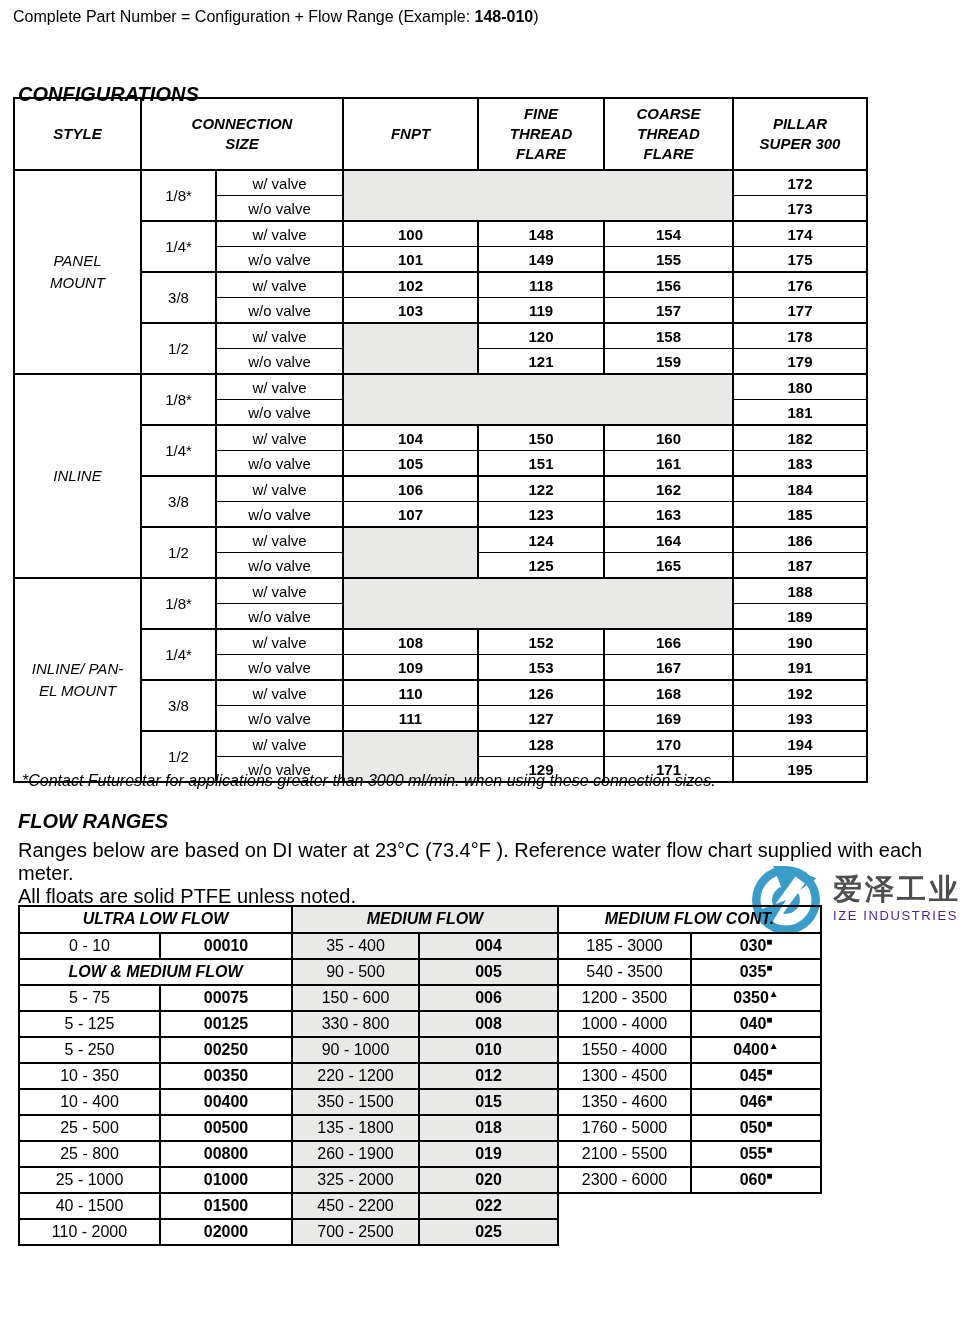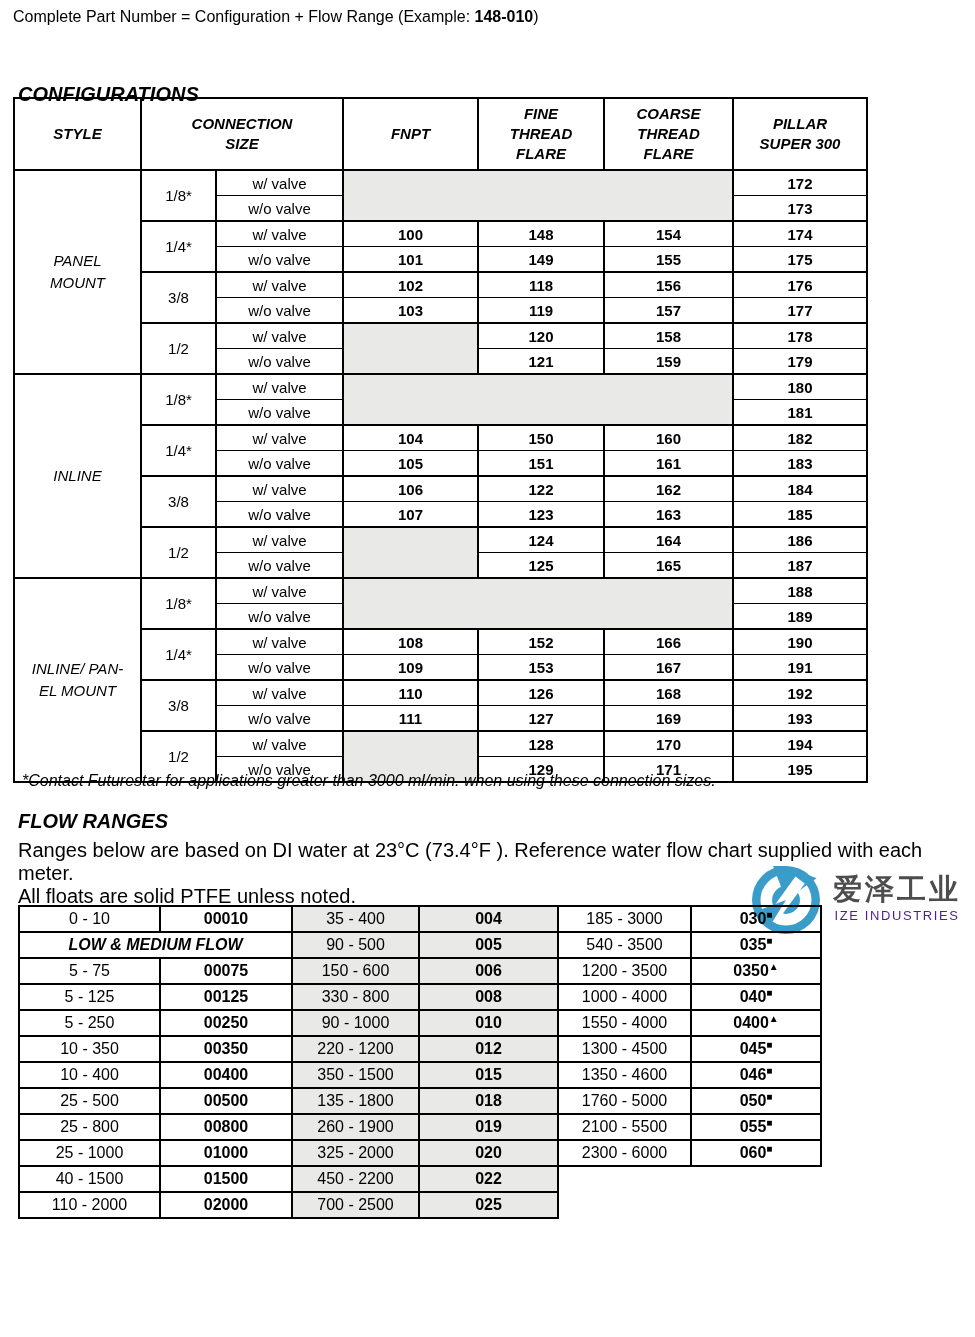--- a/index.html
+++ b/index.html
@@ -16,21 +16,21 @@
   #config-heading{left:18px;top:63px;margin-top:20px;}
   #flow-heading{left:18px;top:810px;}
 
   
   #config-footnote{left:22px;top:772px;font-size:16px;font-style:italic;z-index:2;}
   #flow-note{left:18px;top:839px;font-size:20px;line-height:23px;white-space:pre-line;z-index:2;width:950px;}
 
   
   #logo{left:752px;top:866px;display:flex;align-items:flex-start;z-index:0;}
   #logo .mark{display:block;}
-  #logo .ltext{margin-left:13px;padding-top:9px;text-align:center;}
+  #logo .ltext{margin-left:13px;padding-top:9px;}
   #logo .cn{font-size:29px;font-weight:bold;color:#4d4d4f;letter-spacing:3px;line-height:1;}
   #logo .en{font-size:13px;color:#4c1d95;letter-spacing:1.6px;margin-top:4px;}
 
   
   table{border-collapse:collapse;table-layout:fixed;z-index:1;position:absolute;background:transparent;}
   td,th{border:2px solid #000;text-align:center;vertical-align:middle;padding:0;overflow:hidden;}
   .gray{background:#e9e9e8;}
 
   
   #config-table{left:13px;top:97px;}
@@ -278,20 +278,25 @@
 <table id="flow-table">
   <colgroup>
     <col style="width:141px">
       <col style="width:132px">
       <col style="width:127px">
     <col style="width:139px">
       <col style="width:133px">
       <col style="width:130px">
   </colgroup>
   <thead>
+      <tr class="sub">
+        <th colspan="2">ULTRA LOW FLOW</th>
+        <th class="gray" colspan="2">MEDIUM FLOW</th>
+        <th colspan="2">MEDIUM FLOW CONT.</th>
+      </tr>
     </thead>
   <tbody>
       <tr>
         <td>0 - 10</td>
         <td class="pn">00010</td>
         <td class="gray">35 - 400</td>
         <td class="pn gray">004</td>
         <td>185 - 3000</td>
         <td class="pn">030<sup>■</sup></td>
       </tr>

